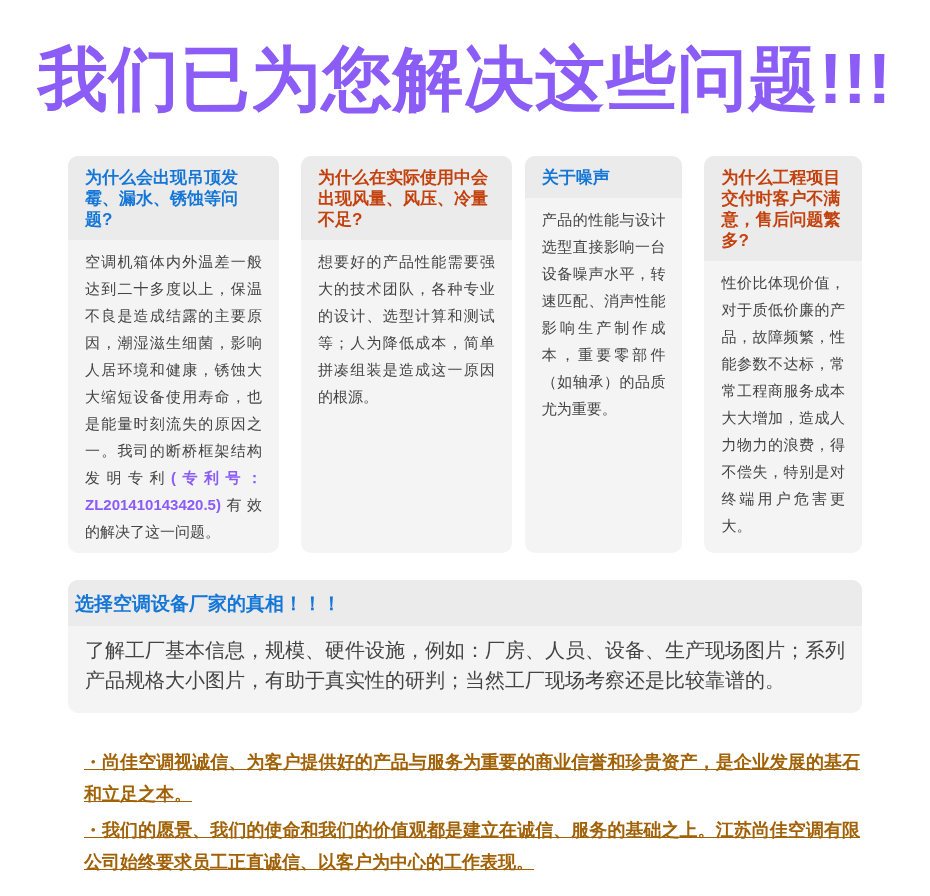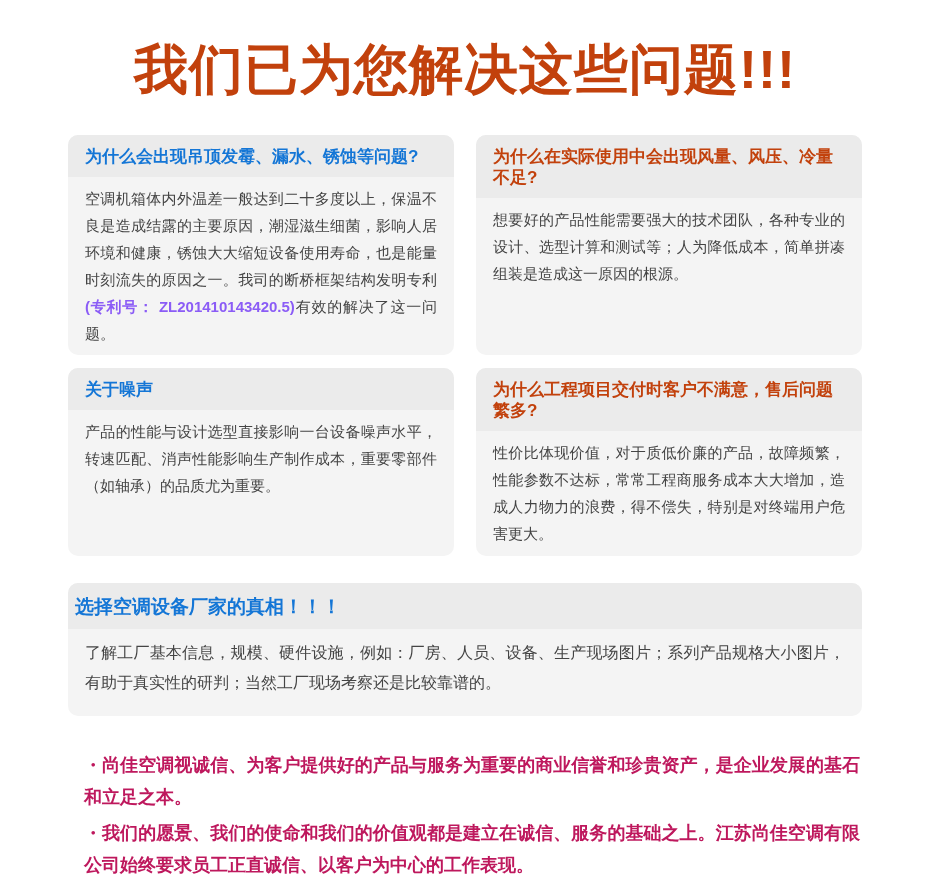--- a/index.html
+++ b/index.html
@@ -7,32 +7,32 @@
   body {
     width: 930px; height: 896px;
     font-family: "Liberation Sans", "DejaVu Sans", sans-serif;
     overflow: hidden;
   }
   .page { width: 930px; height: 896px; position: relative; background: #ffffff; }
 
   .main-title {
     margin-top: 34px;
     text-align: center;
-    font-size: 54px;
+    font-size: 70px;
     font-weight: bold;
-    color: #c2410c;
+    color: #8b5cf6;
     letter-spacing: 1px;
     line-height: 1.3;
   }
 
   .cards-area {
     width: 794px;
     margin: 31px auto 0;
     display: flex;
-    flex-direction: column;
+    flex-direction: row;
     gap: 13px;
   }
   .cards-row { display: flex; gap: 22px; }
   .card {
     flex: 1;
     background: #f4f4f4;
     border-radius: 10px;
     overflow: hidden;
     display: flex;
     flex-direction: column;
@@ -65,34 +65,35 @@
     border-radius: 10px;
     overflow: hidden;
   }
   .wide-card .card-header {
     font-size: 19px;
     padding: 12px 7px 11px;
     line-height: 23px;
   }
   .wide-card .card-body {
     padding: 9px 17px 18px;
-    font-size: 16px;
+    font-size: 20px;
     line-height: 30px;
   }
 
   .footnotes {
     width: 794px;
     margin: 33px auto 12px;
     padding-left: 16px;
     padding-right: 2px;
-    color: #be185d;
+    color: #a16207;
     font-weight: bold;
     font-size: 18px;
     line-height: 32px;
     text-align: justify;
+    text-decoration: underline;
   }
   .footnote { margin-bottom: 4px; }
 </style>
 </head>
 <body>
 
 <div class="page">
 
   <h1 class="main-title">我们已为您解决这些问题!!!</h1>
 

